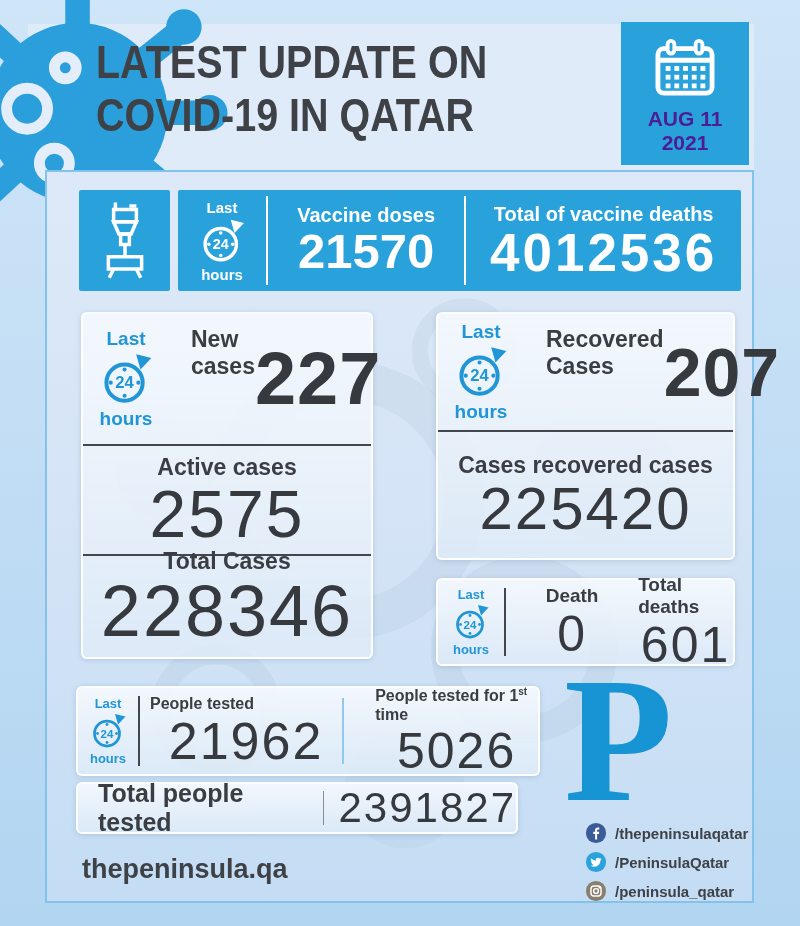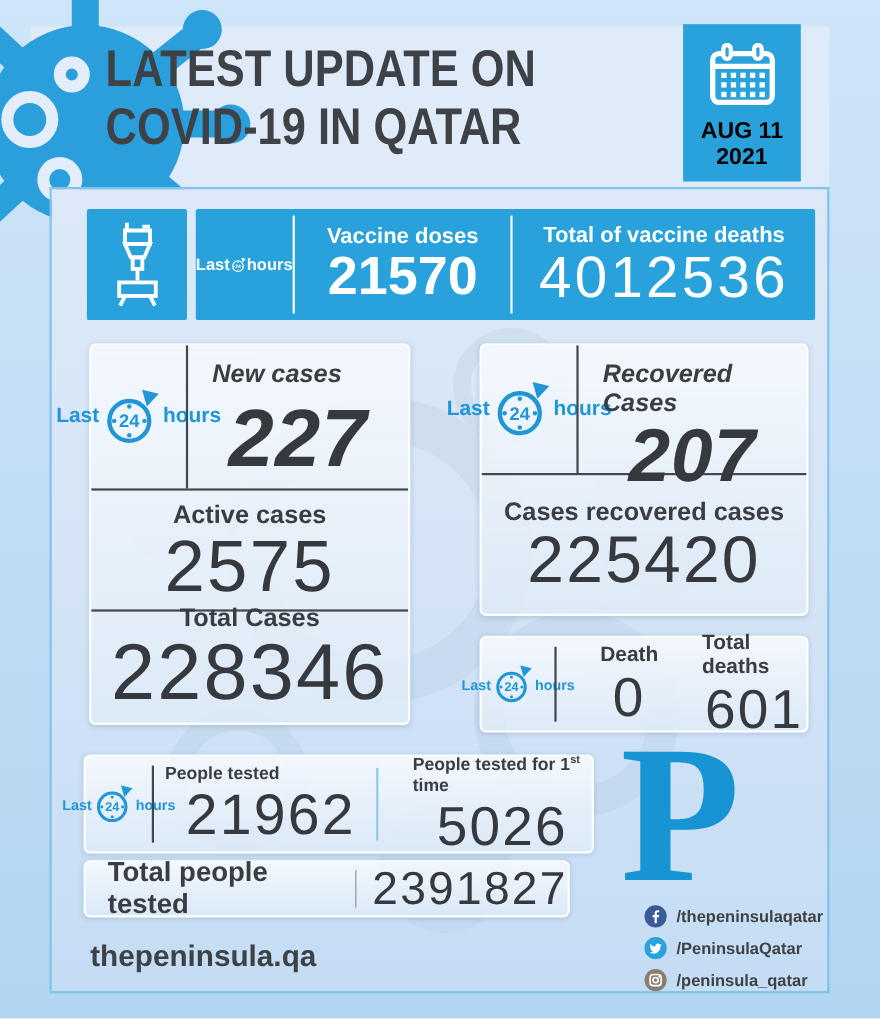--- a/index.html
+++ b/index.html
@@ -11,22 +11,22 @@
   }
   
   .header-band { position:absolute; left:28px; top:24px; width:726px; height:146px; background:#e0ebfa; }
   .virus { position:absolute; left:-52px; top:-44px; width:300px; height:300px; color:#2a9fdb; }
   .page-title {
     position:absolute; left:96px; top:36px; width:640px;
     color:#3e4247; font-weight:bold; font-size:47px; line-height:1.12;
     transform:scaleX(.84); transform-origin:left top; letter-spacing:0;
   }
   .calendar-card {
-    position:absolute; left:621px; top:22px; width:107px; height:143px;
-    background:#29a2dc; color:#000000; display:flex; flex-direction:column; align-items:center;
+    position:absolute; left:621px; top:22px; width:128px; height:143px;
+    background:#29a2dc; color:#4c1d95; display:flex; flex-direction:column; align-items:center;
   }
   .calendar-card svg { width:62px; height:58px; margin-top:17px; }
   .date-text { margin-top:10px; font-weight:bold; font-size:21px; line-height:1.15; text-align:center; }
   
   .frame {
     position:absolute; left:45px; top:170px; width:709px; height:733px;
     border:2px solid #82c3ec;
     background:linear-gradient(180deg,#dde9f8 0%,#d3e3f6 55%,#c4ddf4 100%);
   }
   .watermark { position:absolute; inset:0; width:100%; height:100%; pointer-events:none; }
@@ -35,23 +35,23 @@
     display:flex; align-items:center; justify-content:center; border-radius:2px; }
   .vx-icon-card svg { width:62px; height:84px; }
   .vx-bar { position:absolute; left:131px; top:18px; width:563px; height:101px; background:#29a2dc;
     display:flex; align-items:stretch; color:#fff; border-radius:2px; }
   .vx-bar .vdiv { width:2px; background:#fff; margin:6px 0; }
   .vx-clock { width:88px; display:flex; flex-direction:column; align-items:center; justify-content:center; }
   .vx-sec { flex:1; display:flex; flex-direction:column; align-items:center; justify-content:center; }
   .vx-sec.wide { flex:1.4; }
   .vx-label { font-weight:bold; font-size:20px; }
   .vx-value-bold { font-weight:bold; font-size:49px; line-height:1.02; }
-  .vx-value-light { font-weight:normal; font-size:53px; line-height:1.0; letter-spacing:3px; }
-  
-  .clock { display:flex; flex-direction:row; align-items:center; justify-content:center; color:#2196d6; }
+  .vx-value-light { font-weight:bold; font-size:53px; line-height:1.0; letter-spacing:3px; }
+  
+  .clock { display:flex; flex-direction:column; align-items:center; justify-content:center; color:#2196d6; }
   .clock .t { font-weight:bold; }
   .clock.white { color:#fff; }
   .clock-big svg  { width:58px; height:58px; }
   .clock-big .t   { font-size:19px; }
   .clock-small svg{ width:40px; height:40px; }
   .clock-small .t { font-size:13px; }
   .clock-vx svg   { width:50px; height:50px; }
   .clock-vx .t    { font-size:15px; }
   
   .card {
@@ -66,21 +66,21 @@
   .lbl { font-weight:bold; color:#3a3d42; }
   .num { color:#36393e; letter-spacing:2px; line-height:1.0; }
   .num.bold { font-weight:bold; letter-spacing:1px; }
   .row { display:flex; }
   .clock-cell { display:flex; align-items:center; justify-content:center; flex:none; }
   .left-card  { left:34px;  top:140px; width:292px; height:347px; }
   .rec-card   { left:389px; top:140px; width:299px; height:248px; }
   .death-card { left:389px; top:406px; width:299px; height:88px; }
   .test-card  { left:29px;  top:514px; width:464px; height:90px; }
   .ttl-card   { left:29px;  top:610px; width:442px; height:52px; }
-  .r1-content { flex:1; display:flex; flex-direction:column;font-style:italic; }
+  .r1-content { flex:1; display:flex; flex-direction:row; }
   .r1-content .lbl { font-size:23px; padding:12px 0 0 22px; }
   .r1-content .num { flex:1; display:flex; align-items:center; justify-content:center; }
   .center-sec { display:flex; flex-direction:column; align-items:center; justify-content:center; }
   
   .mini-sec { flex:1; display:flex; flex-direction:column; align-items:center; justify-content:center; gap:2px;padding-left:31px; }
   .mini-sec .lbl { font-size:19px; }
   .test-card .mini-sec .lbl { font-size:16px; }
   .blue-vdiv { width:2px; background:#90c9ed; margin:10px 0; }
   sup { font-size:10px; }
   

